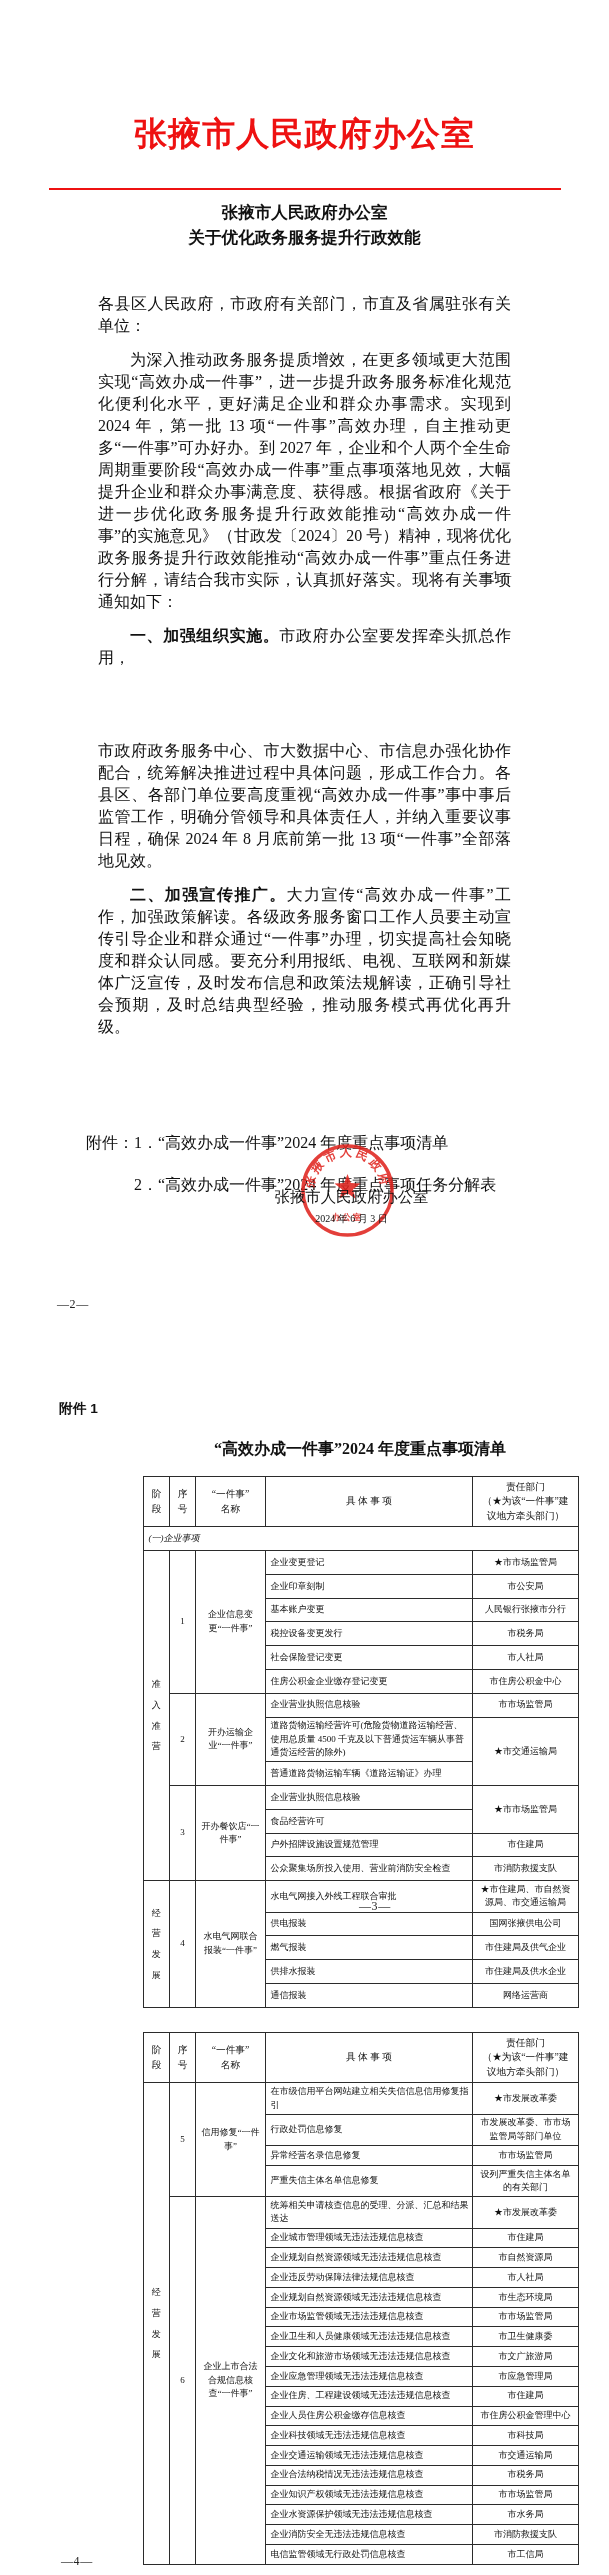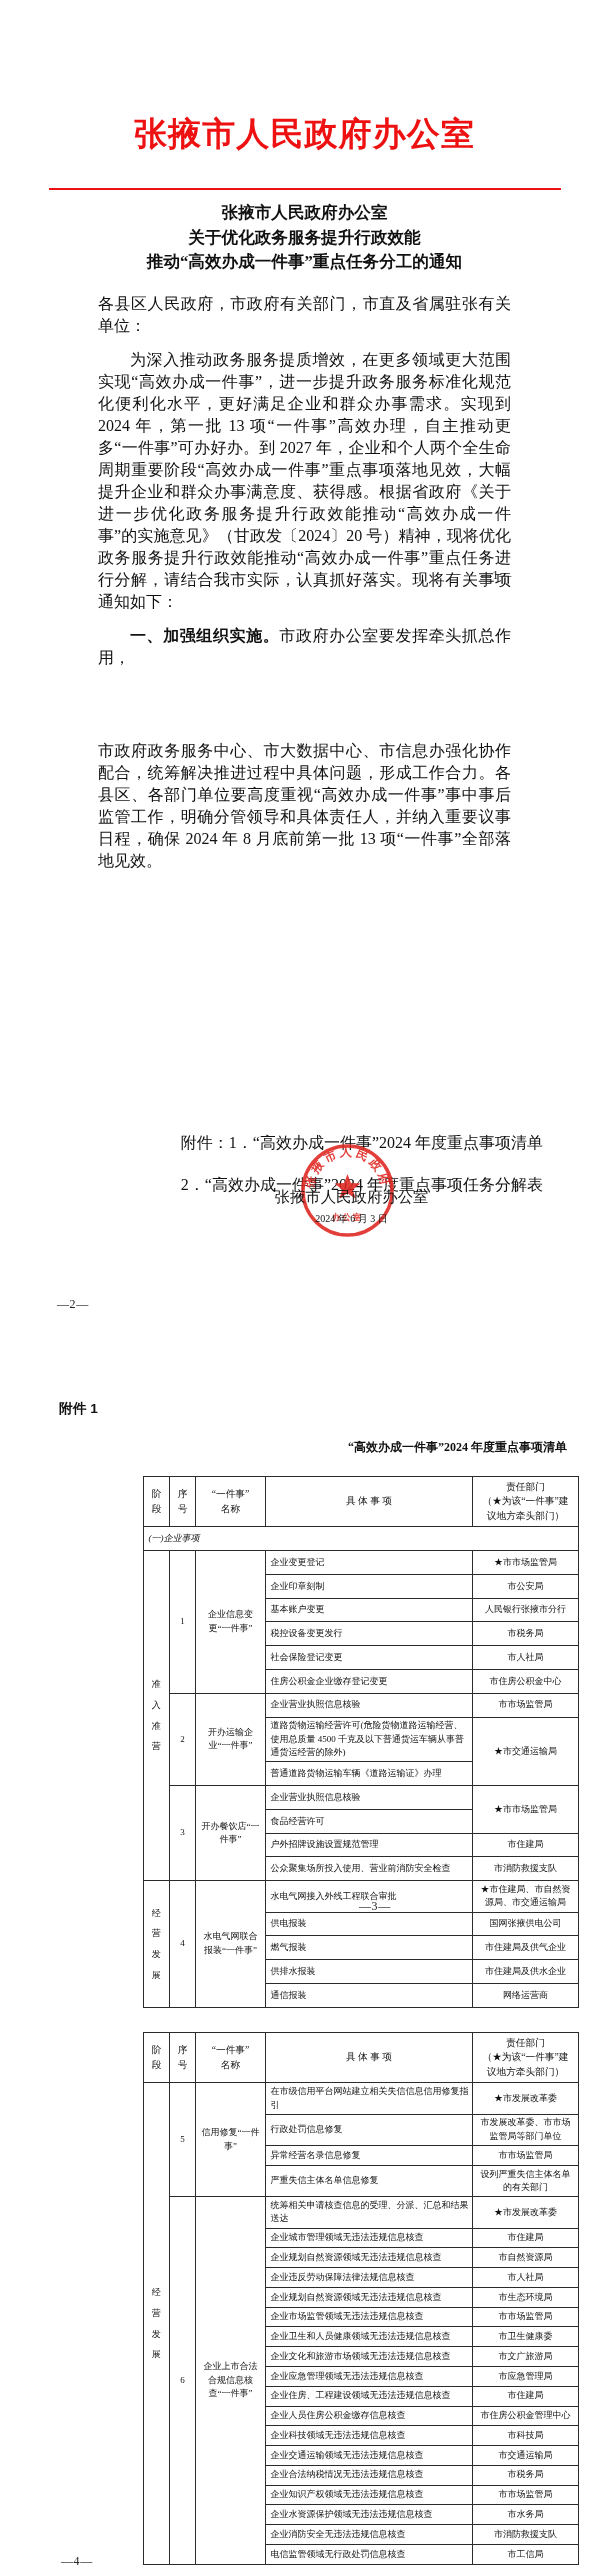--- a/index.html
+++ b/index.html
@@ -11,30 +11,30 @@
               color:#ee1111;letter-spacing:1.1px;}
   .red-line{top:188px;left:49px;width:512px;height:2.3px;background:#ee1111;}
   .doc-title{top:201px;left:0;width:609px;text-align:center;font-weight:bold;
              font-size:16.6px;line-height:24.6px;}
   .body-block{left:86px;width:437px;font-size:16px;line-height:22px;text-align:justify;}
   .body-block p{margin:12px;text-indent:2em;}
   .body-block p.no-indent{text-indent:0;}
   .sec-head{font-weight:bold;font-family:"Liberation Sans","DejaVu Sans",sans-serif;}
   .page-no{font-size:12px;letter-spacing:0.6px;color:#222;}
   
-  .attach-list{top:1122px;left:86px;width:457px;font-size:16px;line-height:42px;text-align:right;}
+  .attach-list{top:1122px;left:86px;width:457px;font-size:16px;line-height:42px;}
   .attach-list div{margin:0;}
   .attach-line2{padding-left:48px;}
   .seal{top:1142px;left:299px;width:97px;height:97px;opacity:0.88;z-index:1;}
   .signer{top:1187px;left:240px;width:223px;text-align:center;font-size:15.4px;z-index:2;}
   .sign-date{top:1212px;left:240px;width:223px;text-align:center;font-size:10px;z-index:2;}
   
   .attach-label{top:1400px;left:59px;font-size:13.7px;font-weight:bold;
                 font-family:"Liberation Sans","DejaVu Sans",sans-serif;}
-  .table-title{top:1439px;left:133px;width:434px;text-align:right;font-size:12px;font-weight:bold;}
+  .table-title{top:1439px;left:143px;width:434px;text-align:center;font-size:16px;font-weight:bold;}
   .doc-table{border-collapse:collapse;width:434px;table-layout:fixed;background:#fff;}
   .doc-table td{border:0.6px solid #2b2b2b;font-size:9px;line-height:1.5;padding:1.7px 3.4px;
                 text-align:center;vertical-align:middle;color:#111;}
   .doc-table{border:1.1px solid #222;}
   td.head{font-size:9.7px;line-height:1.5;white-space:pre-line;height:46px;font-weight:normal;}
   td.section{text-align:left;padding-left:4.6px;height:16px;font-style:italic;}
   td.item{text-align:left;padding-left:4.6px;}
   td.stage{word-break:break-all;line-height:2.3;padding:1.1px 7.4px;letter-spacing:0.6px;}
   .t1 td{height:19.4px;}
   .t2 td{height:15.4px;}
@@ -49,31 +49,31 @@
 </head>
 <body>
 
 <div id="canvas">
 
   <div class="abs org-header">张掖市人民政府办公室</div>
   <div class="abs red-line"></div>
   <div class="abs doc-title">
     <div>张掖市人民政府办公室</div>
     <div>关于优化政务服务提升行政效能</div>
-    <div>推动“高效办成一件事”重点任务分工的通知</div>
   </div>
   <div class="abs body-block" style="top:281px;">
     <p class="no-indent">各县区人民政府，市政府有关部门，市直及省属驻张有关单位：</p>
     <p>为深入推动政务服务提质增效，在更多领域更大范围实现“高效办成一件事”，进一步提升政务服务标准化规范化便利化水平，更好满足企业和群众办事需求。实现到 2024 年，第一批 13 项“一件事”高效办理，自主推动更多“一件事”可办好办。到 2027 年，企业和个人两个全生命周期重要阶段“高效办成一件事”重点事项落地见效，大幅提升企业和群众办事满意度、获得感。根据省政府《关于进一步优化政务服务提升行政效能推动“高效办成一件事”的实施意见》（甘政发〔2024〕20 号）精神，现将优化政务服务提升行政效能推动“高效办成一件事”重点任务进行分解，请结合我市实际，认真抓好落实。现将有关事项通知如下：</p>
     <p><b class="sec-head">一、加强组织实施。</b><span>市政府办公室要发挥牵头抓总作用，</span></p>
   </div>
   <div class="abs page-no pn1">—1—</div>
 
   <div class="abs body-block" style="top:728px;">
     <p class="no-indent">市政府政务服务中心、市大数据中心、市信息办强化协作配合，统筹解决推进过程中具体问题，形成工作合力。各县区、各部门单位要高度重视“高效办成一件事”事中事后监管工作，明确分管领导和具体责任人，并纳入重要议事日程，确保 2024 年 8 月底前第一批 13 项“一件事”全部落地见效。</p>
+    <p><b class="sec-head">二、加强宣传推广。</b><span>大力宣传“高效办成一件事”工作，加强政策解读。各级政务服务窗口工作人员要主动宣传引导企业和群众通过“一件事”办理，切实提高社会知晓度和群众认同感。要充分利用报纸、电视、互联网和新媒体广泛宣传，及时发布信息和政策法规解读，正确引导社会预期，及时总结典型经验，推动服务模式再优化再升级。</span></p>
   </div>
   <div class="abs attach-list">
     <div>附件：1．“高效办成一件事”2024 年度重点事项清单</div>
     <div class="attach-line2">2．“高效办成一件事”2024 年度重点事项任务分解表</div>
   </div>
 
   <svg class="abs seal" viewBox="0 0 170 170">
     <circle cx="85" cy="85" r="78" fill="none" stroke="#e0251f" stroke-width="6"></circle>
     <polygon fill="#e0251f" points="85,56 79.1,71.9 62.2,72.6 75.5,83.1 70.9,99.4 85,90 99.1,99.4 94.5,83.1 107.8,72.6 90.9,71.9"></polygon>
     <defs>

